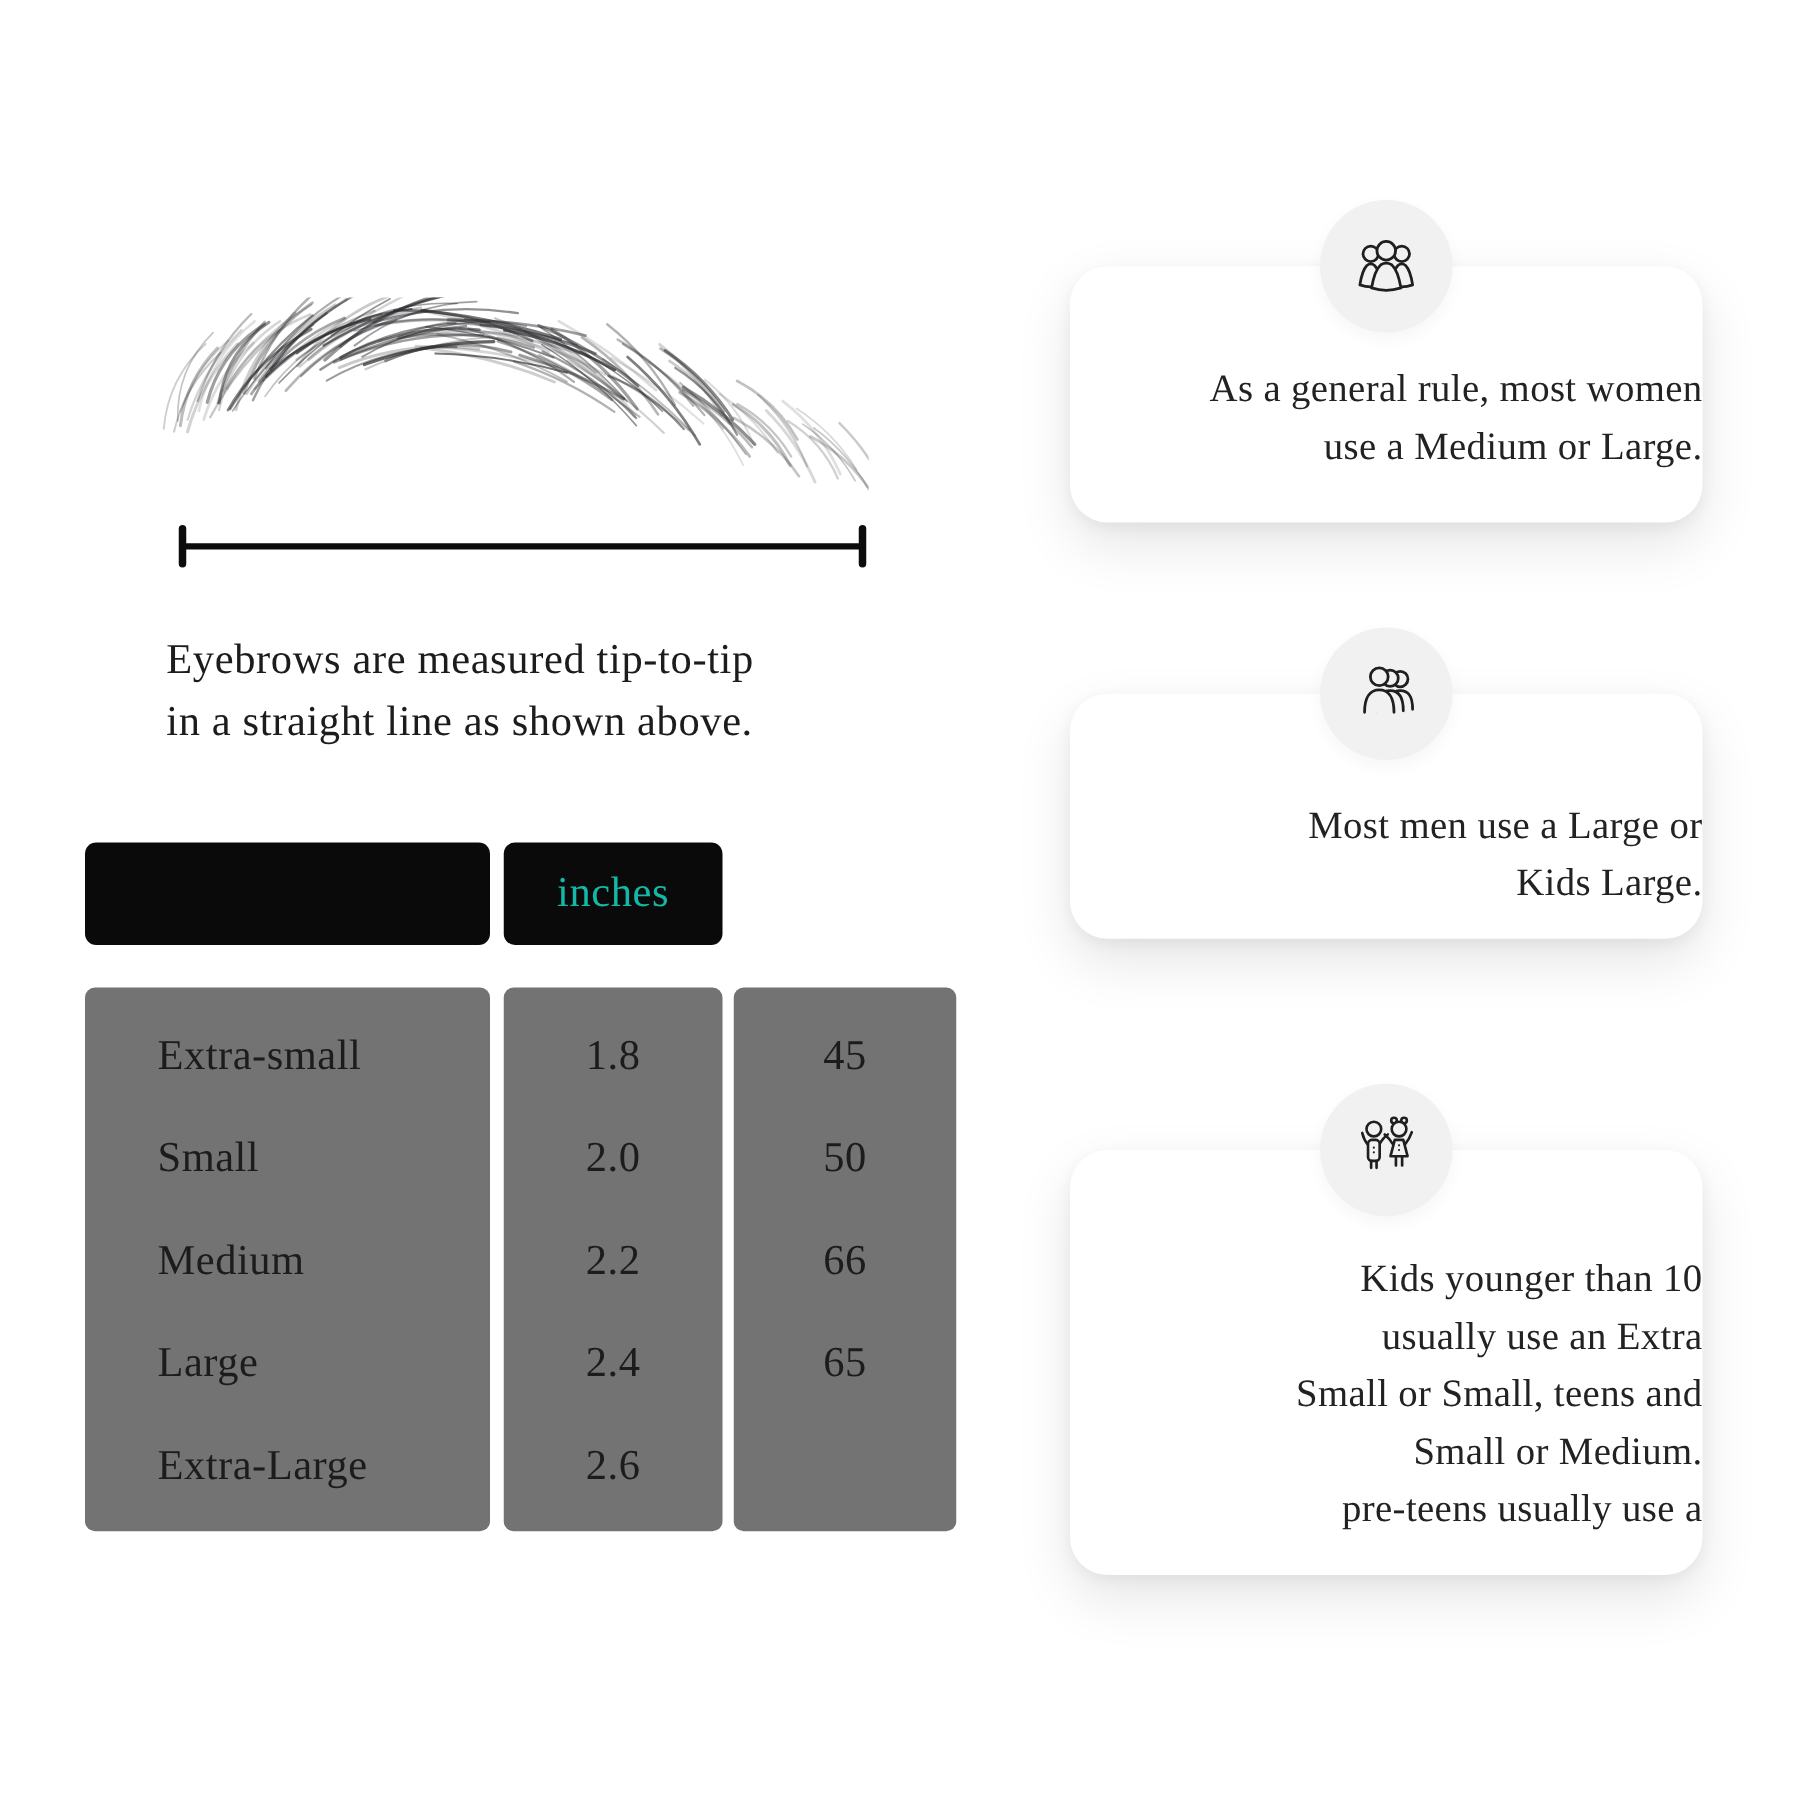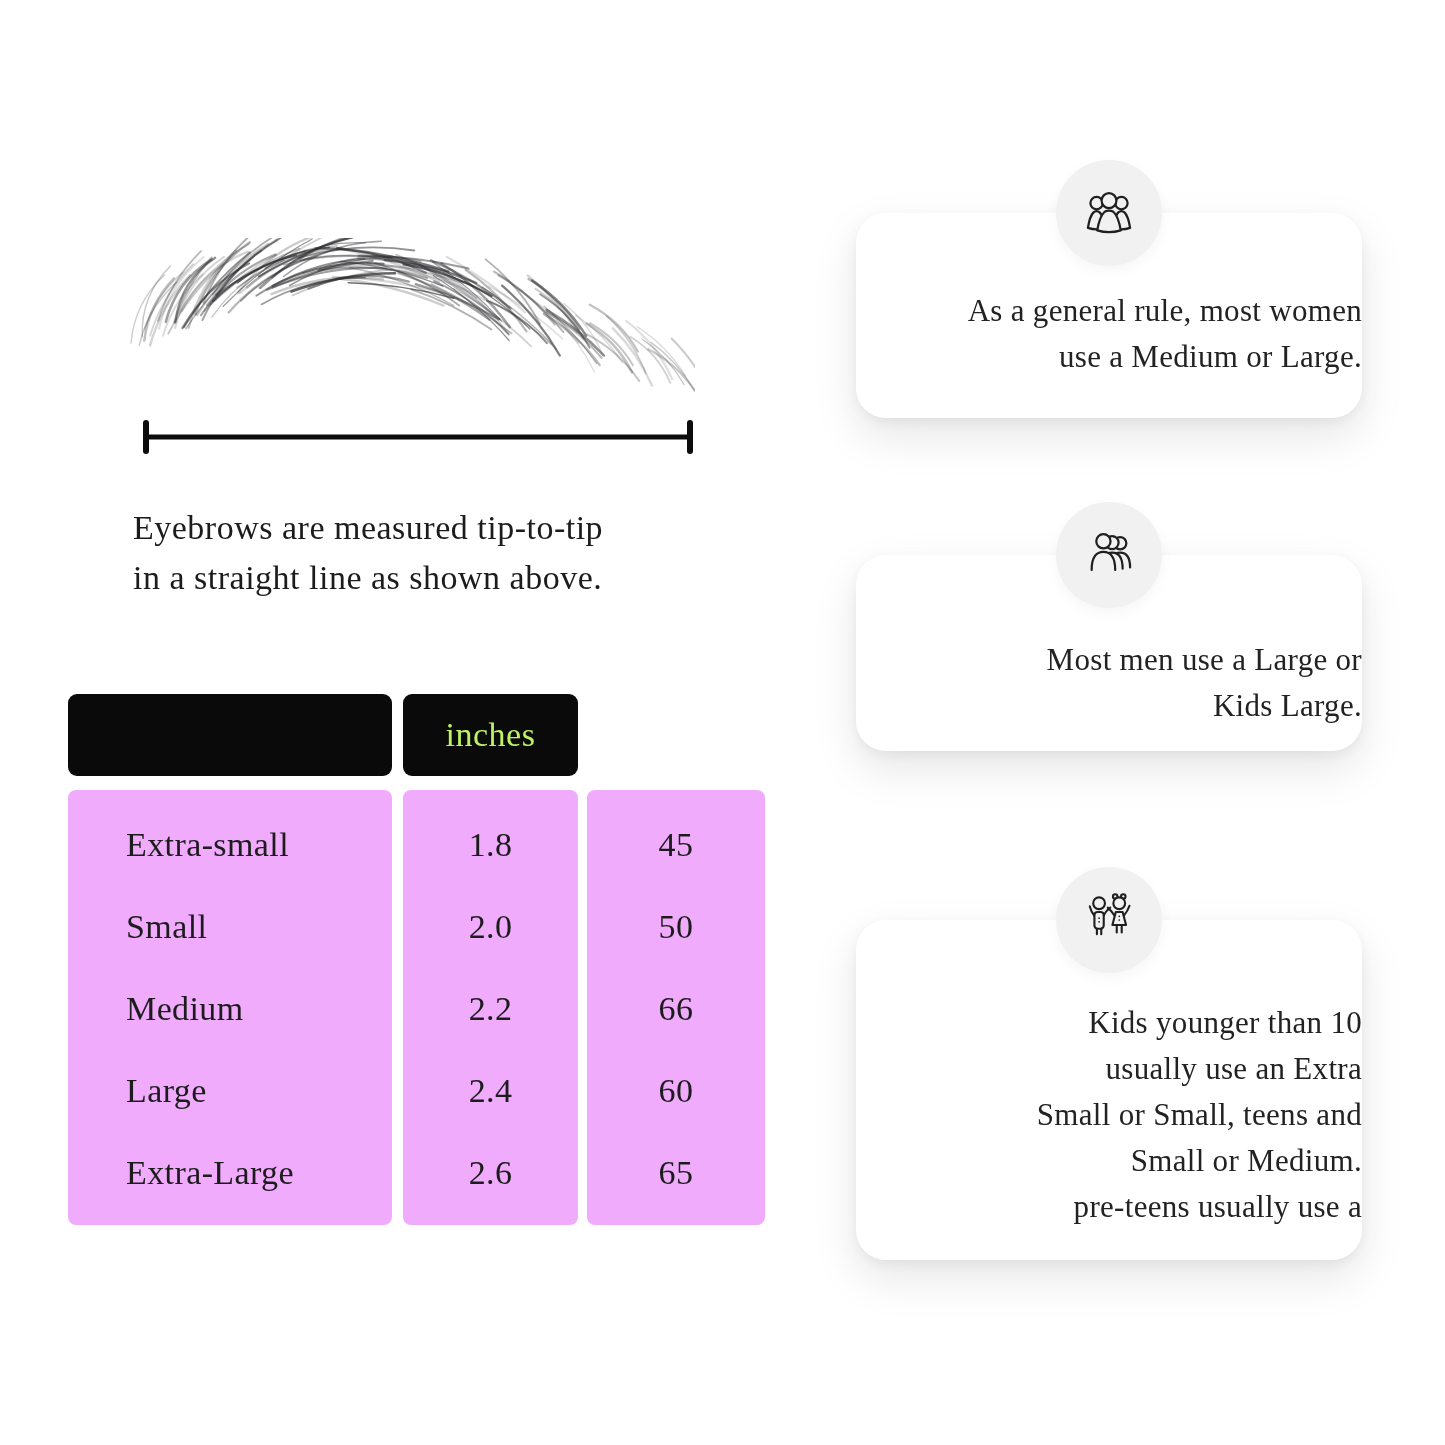--- a/index.html
+++ b/index.html
@@ -16,26 +16,26 @@
   .caption{
     position:absolute;left:133px;top:503px;width:640px;
     font-size:34px;line-height:50px;letter-spacing:0.5px;color:#1c1c1c;
   }
 
   
   .c1{left:68px;width:324px;}
   .c2{left:403px;width:175px;}
   .c3{left:587px;width:178px;}
   .thead-cell{
-    position:absolute;top:694px;height:82px;background:#0a0a0a;border-radius:9px;
+    position:absolute;top:674px;height:82px;background:#0a0a0a;border-radius:9px;
     display:flex;align-items:center;justify-content:center;
-    color:#bef264;font-size:34px;letter-spacing:0.5px;
+    color:#14b8a6;font-size:34px;letter-spacing:0.5px;
   }
   .tcol{
-    position:absolute;top:790px;height:435px;background:#f0abfc;border-radius:8px;
+    position:absolute;top:790px;height:435px;background:#737373;border-radius:8px;
     box-sizing:border-box;padding-top:14px;
   }
   .tcell{
     height:82px;display:flex;align-items:center;justify-content:center;
     font-size:34px;letter-spacing:0.4px;color:#1c1c1c;
   }
   .tcol.c1 .tcell{justify-content:flex-start;padding-left:58px;}
 
   
   .card{
@@ -229,21 +229,20 @@
     <div class="tcell">1.8</div>
     <div class="tcell">2.0</div>
     <div class="tcell">2.2</div>
     <div class="tcell">2.4</div>
     <div class="tcell">2.6</div>
   </div>
   <div class="tcol c3">
     <div class="tcell">45</div>
     <div class="tcell">50</div>
     <div class="tcell">66</div>
-    <div class="tcell">60</div>
     <div class="tcell">65</div>
   </div>
 
   <div class="card" id="card-women">
     <div class="card-text">
       <div>As a general rule, most women</div>
       <div>use a Medium or Large.</div>
     </div>
   </div>
   <div class="card" id="card-men">

